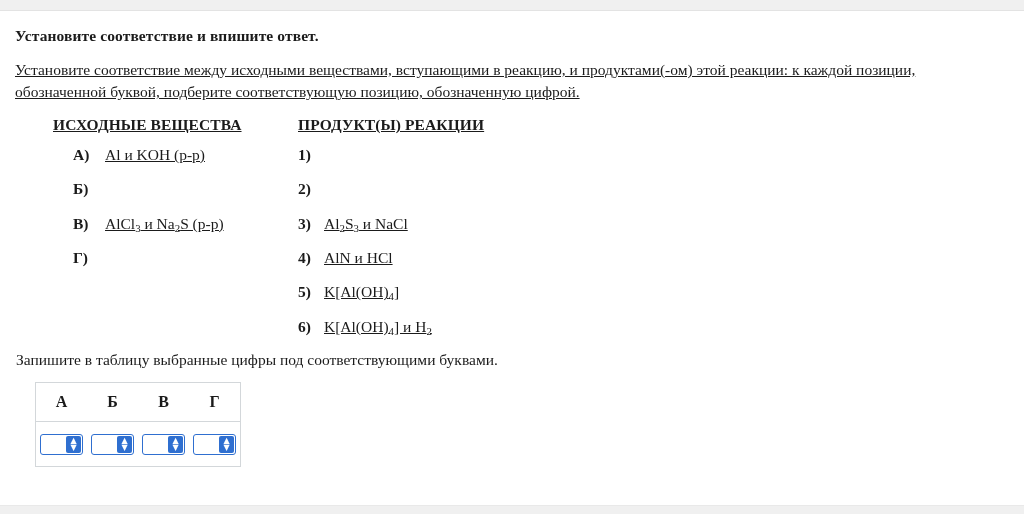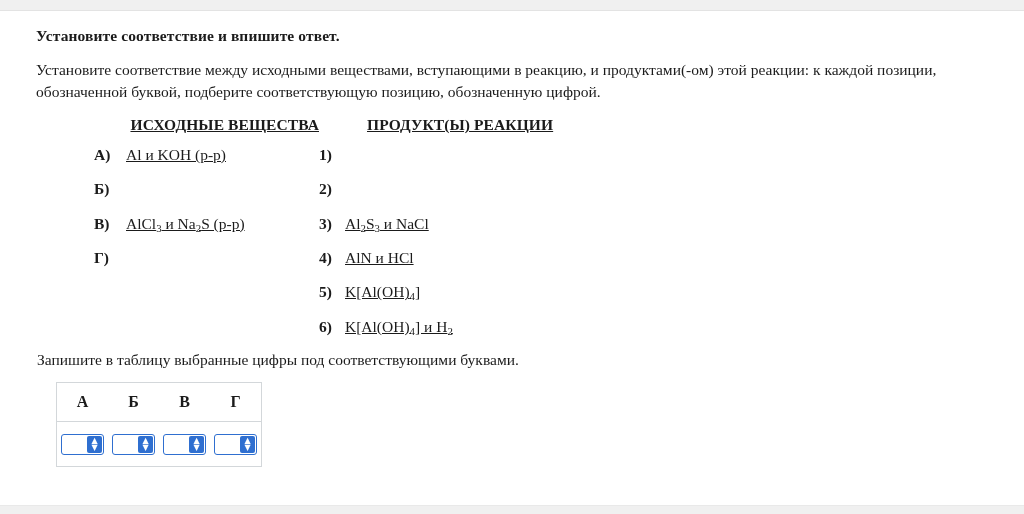--- a/index.html
+++ b/index.html
@@ -22,58 +22,57 @@
     width: 1024px;
     height: 10px;
     background: #f0f0f0;
     border-bottom: 1px solid #e3e3e3;
   }
   .page {
     position: absolute;
     top: 11px;
     left: 0;
     width: 1024px;
-    padding: 0 36px;
+    padding: 0 15px;
     box-sizing: border-box;
   }
   .task-title {
     font-weight: bold;
     font-size: 15.5px;
     margin-top: 16px;
     margin-bottom: 14px;
     letter-spacing: 0.1px;
   }
   .task-text {
     font-size: 15.5px;
     line-height: 1.45;
     max-width: 990px;
     margin-bottom: 12px;
+    text-decoration: underline;
   }
   .columns {
     display: flex;
     margin-top: 12px;
     margin-left: 18px;
   }
   .col-left {
     width: 265px;
   }
   .col-right {
     width: 600px;
   }
   .col-head {
     font-weight: bold;
     font-size: 15.5px;
     text-decoration: underline;
     margin-bottom: 11px;
     letter-spacing: 0.1px;
-    margin-left: 48px;
   }
   .col-left .col-head {
     margin-left: 20px;
-    text-align: right;
   }
   .item {
     display: flex;
     font-size: 15.5px;
     line-height: 1.25;
     margin-bottom: 15px;
   }
   .item-key {
     font-weight: bold;
     width: 32px;

